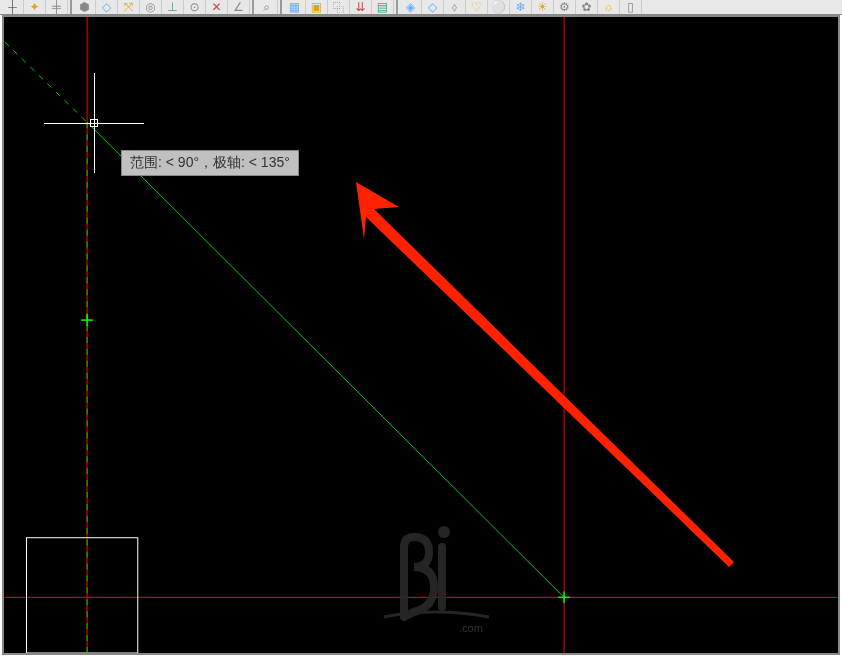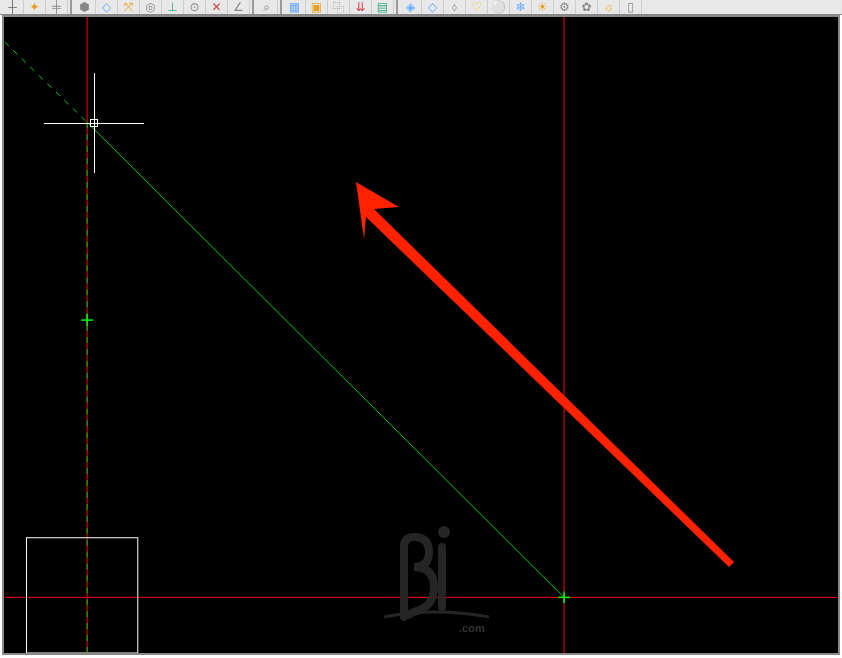--- a/index.html
+++ b/index.html
@@ -95,21 +95,20 @@
     .arrow-annotation {
       position: absolute;
       z-index: 6;
     }
     .watermark {
       position: absolute;
       left: 370px;
       top: 500px;
       z-index: 2;
       pointer-events: none;
-      font-weight: bold;
     }
     .watermark svg { opacity: 0.9; }
     .watermark-text {
       position: absolute;
       top: 105px;
       left: 85px;
       font-size: 11px;
       color: #333;
     }
   </style>
@@ -176,20 +175,23 @@
       <line x1="563" y1="578" x2="563" y2="590" stroke="#0f0" stroke-width="1.5"></line>
     </g>
   </svg>
 
   <div class="crosshair-cursor" style="left:90px; top:106px;">
     <div class="crosshair-h"></div>
     <div class="crosshair-v"></div>
     <div class="crosshair-box"></div>
   </div>
 
+  <div class="tooltip" style="left:117px; top:133px;">
+    <span>范围: &lt; 90°，极轴: &lt; 135°</span>
+  </div>
 
   <svg class="arrow-annotation" style="left:0; top:0; width:838px; height:640px;" viewBox="0 0 838 640">
     <defs>
       <linearGradient id="arrowgrad" x1="0" y1="0" x2="1" y2="1">
         <stop offset="0%" stop-color="#f00"></stop>
         <stop offset="100%" stop-color="#f00"></stop>
       </linearGradient>
     </defs>
     <polygon points="352,165 395,190 370,192 730,545 725,550 362,200 360,222" fill="#f20"></polygon>
   </svg>

